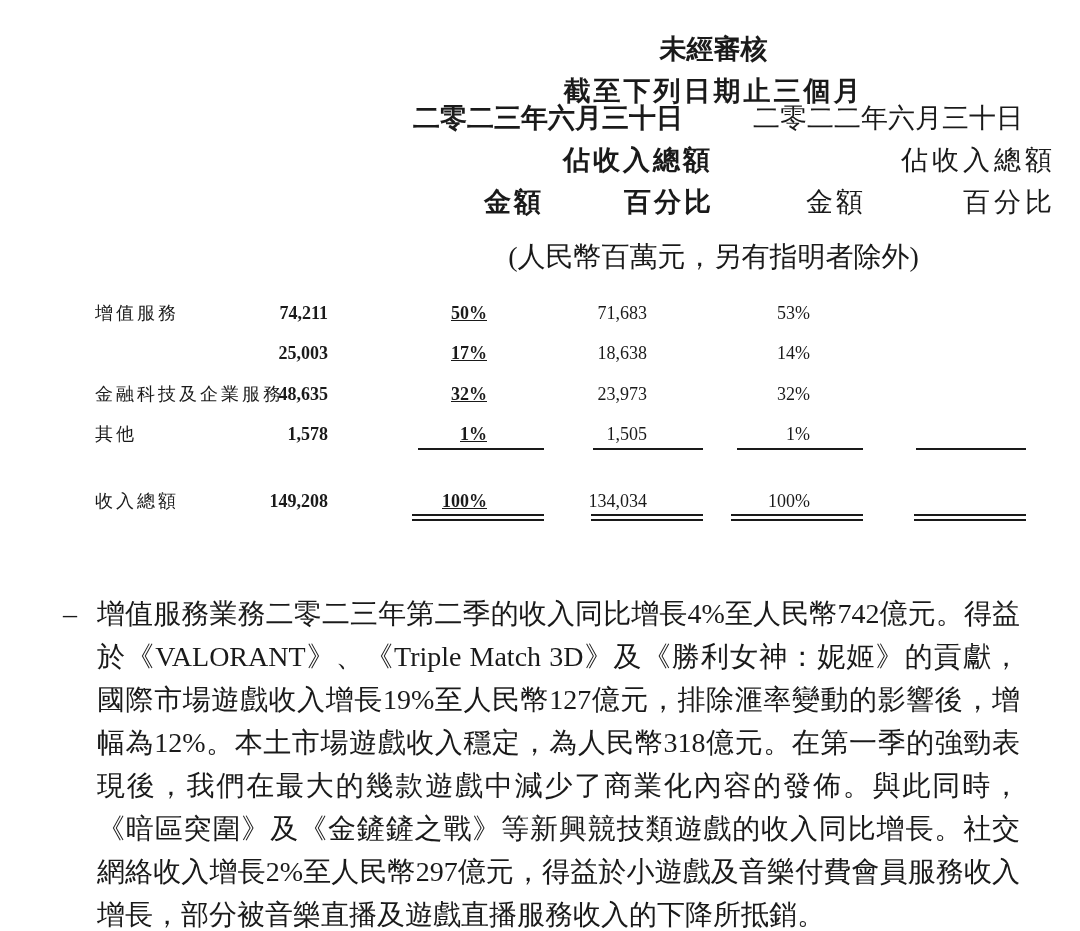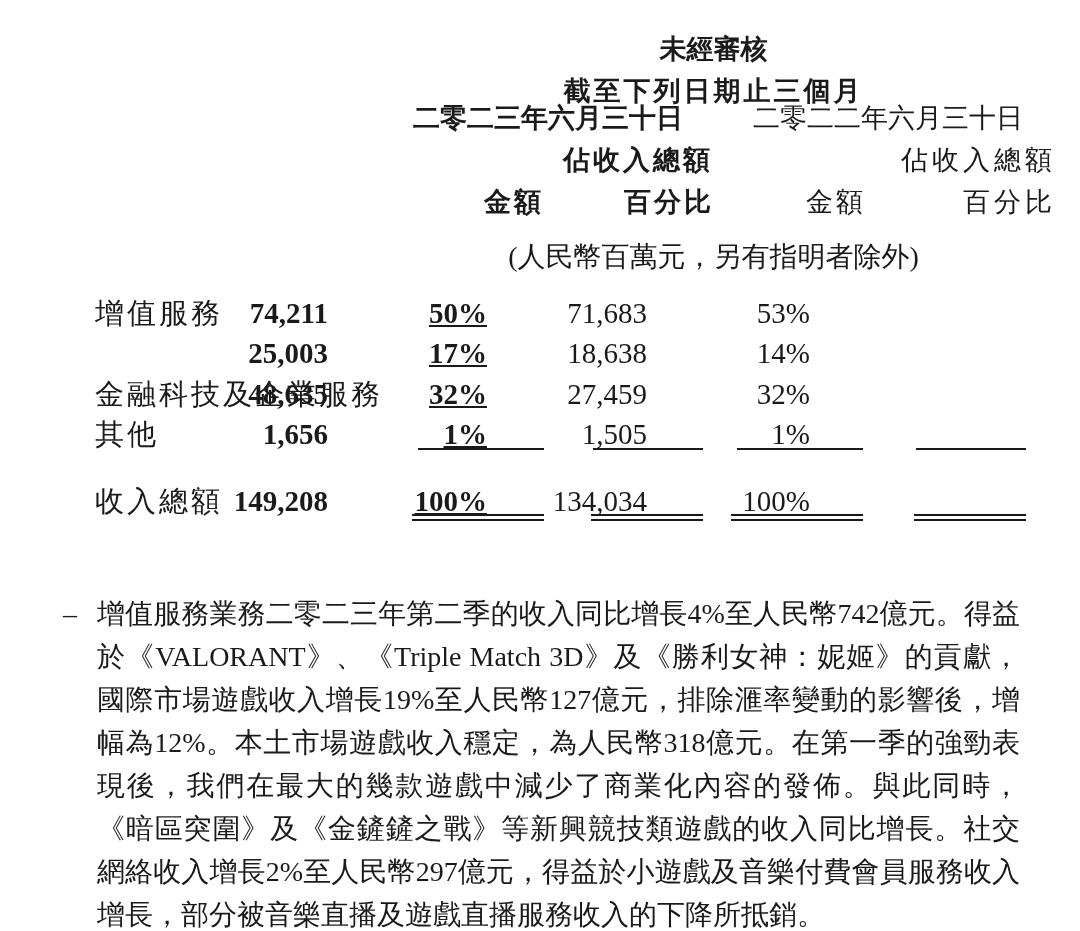--- a/index.html
+++ b/index.html
@@ -7,21 +7,21 @@
     position:relative;width:1080px;height:931px;background:#ffffff;overflow:hidden;
     color:#1a1a1a;font-family:"Liberation Serif","DejaVu Serif",serif;
   }
   .abs{position:absolute;white-space:nowrap;}
   .chead{position:absolute;left:400px;width:627px;text-align:center;white-space:nowrap;margin-top:17px;}
   .boldcjk{font-family:"Liberation Sans","DejaVu Sans",sans-serif;font-weight:700;}
   .fs27{font-size:27px;line-height:32px;}
   .fs26{font-size:28px;line-height:32px;}
   .ls3{letter-spacing:3px;}
   .ls4{letter-spacing:4px;}
-  .trow{position:absolute;left:0;width:864px;height:40px;font-size:29px;line-height:40px;}
+  .trow{position:absolute;left:0;width:864px;height:40px;font-size:18px;line-height:40px;}
   .trow .lbl{position:absolute;left:95px;letter-spacing:3px;white-space:nowrap;}
   .trow .num{position:absolute;white-space:nowrap;}
   .bnum{font-weight:700;}
   .a23{right:536px;} .p23{right:377px;text-decoration:underline;} .a22{right:217px;} .p22{right:54px;}
   .rule{position:absolute;border-top:2px solid #1a1a1a;height:0;}
   .rule.w-amt{width:126px;} .rule.w-pct{width:110px;}
   .drule{position:absolute;box-sizing:border-box;height:7px;
          border-top:2px solid #1a1a1a;border-bottom:2px solid #1a1a1a;}
   .drule.w-amt{width:132px;} .drule.w-pct{width:112px;}
   .noteblk{position:absolute;left:63px;top:592px;width:957px;}
@@ -60,26 +60,26 @@
   <div class="trow" style="top:333px">
     <span class="num bnum a23">25,003</span>
     <span class="num bnum p23">17%</span>
     <span class="num a22">18,638</span>
     <span class="num p22">14%</span>
   </div>
   <div class="trow" style="top:374px">
     <span class="lbl">金融科技及企業服務</span>
     <span class="num bnum a23">48,635</span>
     <span class="num bnum p23">32%</span>
-    <span class="num a22">27,459</span>
+    <span class="num a22">23,973</span>
     <span class="num p22">32%</span>
   </div>
   <div class="trow" style="top:414px">
     <span class="lbl">其他</span>
-    <span class="num bnum a23">1,656</span>
+    <span class="num bnum a23">1,578</span>
     <span class="num bnum p23">1%</span>
     <span class="num a22">1,505</span>
     <span class="num p22">1%</span>
   </div>
 
   <div class="rule w-amt a23" style="top:448px"></div>
   <div class="rule w-pct p23" style="top:448px"></div>
   <div class="rule w-amt a22" style="top:448px"></div>
   <div class="rule w-pct p22" style="top:448px"></div>
 

